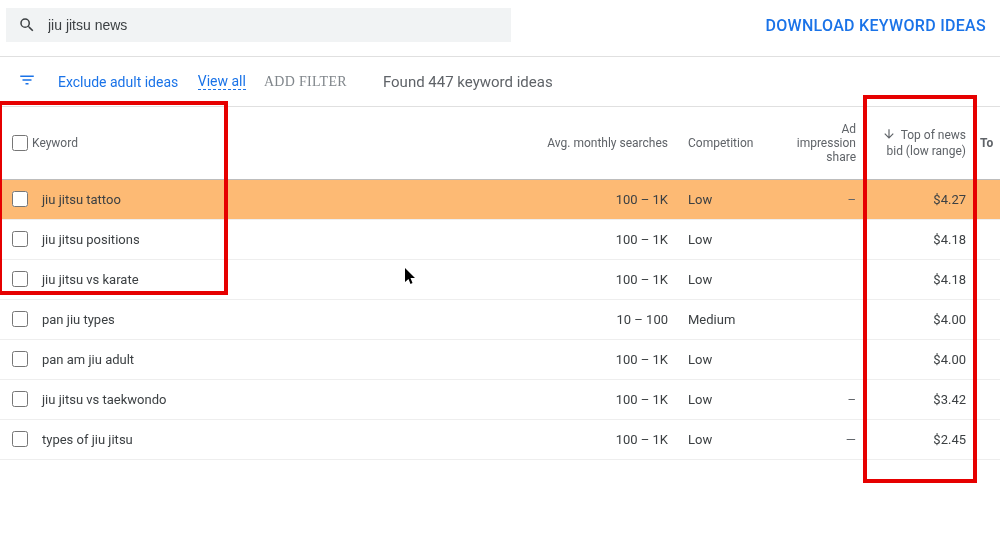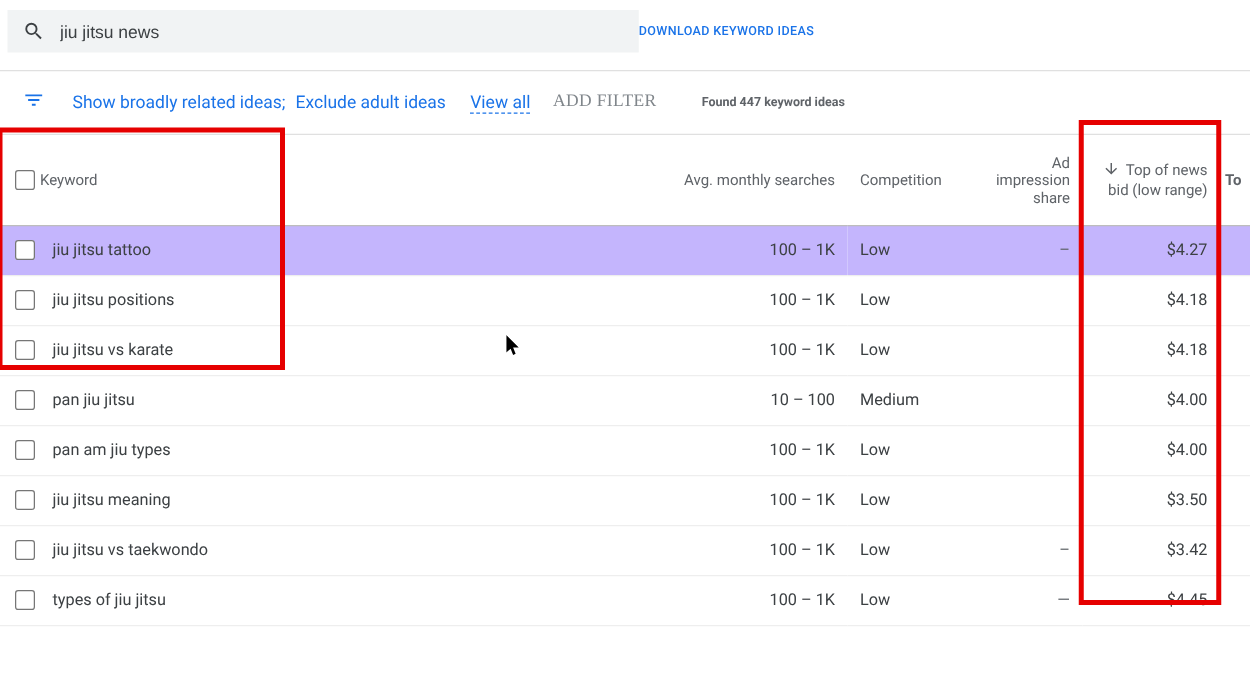--- a/index.html
+++ b/index.html
@@ -9,20 +9,21 @@
     color: #3c4043;
     background: #fff;
     width: 1000px;
     height: 542px;
     overflow: hidden;
     position: relative;
   }
   .top-bar {
     display: flex;
     align-items: center;
+    justify-content: space-between;
     padding: 8px 14px 14px 6px;
   }
   .search-box {
     display: flex;
     align-items: center;
     background: #f1f3f4;
     width: 505px;
     height: 34px;
     padding: 0 12px;
   }
@@ -32,38 +33,38 @@
     background: transparent;
     outline: none;
     font-size: 14px;
     color: #3c4043;
     margin-left: 12px;
     width: 100%;
   }
   .download-link {
     color: #1a73e8;
     font-weight: 500;
-    font-size: 10px;
+    font-size: 16px;
     letter-spacing: 0.3px;
     cursor: pointer;
   }
   .divider { border-bottom: 1px solid #e0e0e0; }
   .filter-row {
     display: flex;
     align-items: center;
     padding: 14px 18px 14px 18px;
     gap: 8px;
     font-size: 14px;
     border-bottom: 1px solid #e0e0e0;
   }
   .funnel { color: #1a73e8; margin-right: 14px; }
   .filter-link { color: #1a73e8; cursor: pointer; }
   .filter-link.underline { border-bottom: 1px dashed #1a73e8; }
   .add-filter { color: #80868b; font-weight: 500; letter-spacing: 0.3px; margin-left: 10px; font-family: Liberation Serif, serif; }
-  .found-text { color: #5f6368; margin-left: 28px; font-size: 10px; font-weight: bold; }
+  .found-text { color: #5f6368; margin-left: 28px; font-size: 15px; }
   .table-wrap { position: relative; }
   table {
     width: 100%;
     border-collapse: collapse;
     table-layout: fixed;
   }
   th {
     font-weight: 400;
     color: #5f6368;
     font-size: 12px;
@@ -97,21 +98,21 @@
     accent-color: #5f6368;
     cursor: pointer;
   }
   th input[type=checkbox] {
     position: absolute;
     left: 12px;
     top: 50%;
     transform: translateY(-50%);
   }
   th.kw { position: relative; }
-  tr.shade td { background: #c4b5fd; }
+  tr.shade td { background: #fdba74; }
   .box-highlight {
     position: absolute;
     border: 4px solid #e60000;
     pointer-events: none;
     z-index: 5;
   }
   .cursor {
     position: absolute;
     left: 405px;
     top: 268px;
@@ -134,21 +135,20 @@
   <div class="download-link">DOWNLOAD KEYWORD IDEAS</div>
 </div>
 <div class="divider"></div>
 
 <div class="filter-row">
   <span class="funnel">
     <svg width="18" height="18" viewBox="0 0 24 24" fill="#1a73e8">
         <path d="M10 18h4v-2h-4v2zM3 6v2h18V6H3zm3 7h12v-2H6v2z"></path>
       </svg>
   </span>
-  <span class="filter-link">Show broadly related ideas;</span>
   <span class="filter-link">Exclude adult ideas</span>
   <span>&nbsp;</span>
   <span class="filter-link underline">View all</span>
   <span class="add-filter">ADD FILTER</span>
   <span class="found-text">Found 447 keyword ideas</span>
 </div>
 
 <div class="table-wrap">
 <table>
   <colgroup>
@@ -216,53 +216,40 @@
           <td>100 – 1K</td>
           <td class="comp-col">Low</td>
           <td class="dash"></td>
           <td>$4.18</td>
           <td></td>
         </tr>
         <tr>
           <td class="kw">
             <label>
               <input type="checkbox" style="">
-              <span>pan jiu jitsu</span>
+              <span>pan jiu types</span>
             </label>
           </td>
           <td>10 – 100</td>
           <td class="comp-col">Medium</td>
           <td class="dash"></td>
           <td>$4.00</td>
           <td></td>
         </tr>
         <tr>
           <td class="kw">
             <label>
               <input type="checkbox" style="">
-              <span>pan am jiu types</span>
+              <span>pan am jiu adult</span>
             </label>
           </td>
           <td>100 – 1K</td>
           <td class="comp-col">Low</td>
           <td class="dash"></td>
           <td>$4.00</td>
-          <td></td>
-        </tr>
-        <tr>
-          <td class="kw">
-            <label>
-              <input type="checkbox" style="">
-              <span>jiu jitsu meaning</span>
-            </label>
-          </td>
-          <td>100 – 1K</td>
-          <td class="comp-col">Low</td>
-          <td class="dash"></td>
-          <td>$3.50</td>
           <td></td>
         </tr>
         <tr>
           <td class="kw">
             <label>
               <input type="checkbox" style="">
               <span>jiu jitsu vs taekwondo</span>
             </label>
           </td>
           <td>100 – 1K</td>
@@ -274,21 +261,21 @@
         <tr>
           <td class="kw">
             <label>
               <input type="checkbox" style="">
               <span>types of jiu jitsu</span>
             </label>
           </td>
           <td>100 – 1K</td>
           <td class="comp-col">Low</td>
           <td class="dash">—</td>
-          <td>$4.45</td>
+          <td>$2.45</td>
           <td></td>
         </tr>
       </tbody>
 </table>
 
 <div class="box-highlight" style="left:-2px; top:-6px; width:230px; height:194px;"></div>
 <div class="box-highlight" style="left:863px; top:-12px; width:114px; height:388px;"></div>
 </div>
 
 <div class="cursor">

